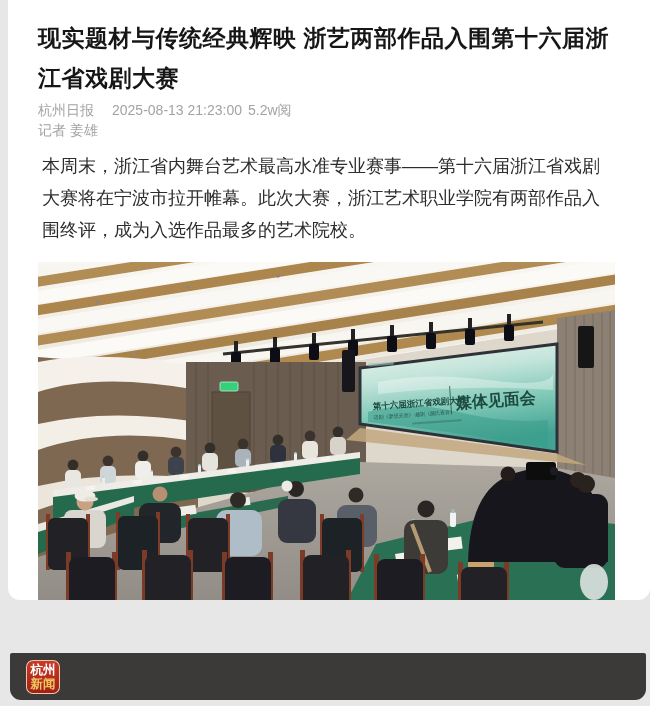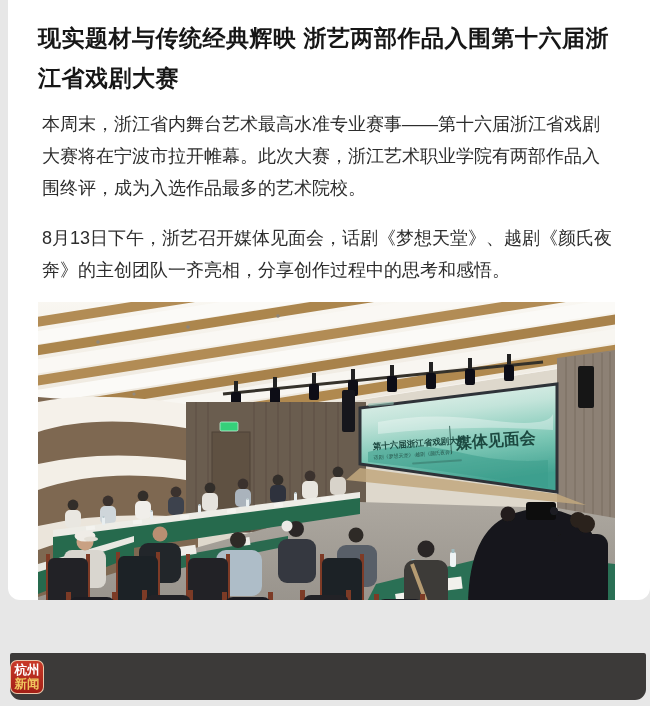--- a/index.html
+++ b/index.html
@@ -51,20 +51,21 @@
   }
   figure.photo svg { display: block; }
   .watermark-bar {
     position: absolute;
     left: 10px; top: 653px;
     width: 636px; height: 47px;
     background: rgba(12, 9, 8, 0.78);
     border-radius: 2px 2px 11px 11px;
     display: flex;
     align-items: center;
+    padding-left: 16px;
     z-index: 5;
   }
   .wm-logo {
     width: 34px; height: 34px;
     background: linear-gradient(180deg, #c93a28 0%, #a31f16 100%);
     border: 1px solid rgba(243, 226, 195, 0.85);
     border-radius: 7px;
     display: flex;
     flex-direction: column;
     align-items: center;
@@ -85,24 +86,27 @@
   .wm-brand .b1 { color: #f6f4f0; }
   .wm-brand .b2 { color: #b1352b; margin-left: 4px; }
 </style>
 </head>
 <body>
 
 <div class="card">
 
   <h1 class="title">现实题材与传统经典辉映 浙艺两部作品入围第十六届浙江省戏剧大赛</h1>
 
+  <div class="meta">
+    <div><span class="src">杭州日报</span><span>2025-08-13 21:23:00</span><span class="reads">5.2w阅</span></div>
+    <div>记者 姜雄</div>
+  </div>
 
   <div class="body-text">
     <p>本周末，浙江省内舞台艺术最高水准专业赛事——第十六届浙江省戏剧大赛将在宁波市拉开帷幕。此次大赛，浙江艺术职业学院有两部作品入围终评，成为入选作品最多的艺术院校。</p>
-    <p>8月13日下午，浙艺召开媒体见面会，话剧《梦想天堂》、越剧《颜氏夜奔》的主创团队一齐亮相，分享创作过程中的思考和感悟。</p>
   </div>
 
   <figure class="photo">
     <svg width="577" height="356" viewBox="0 0 577 356" xmlns="http://www.w3.org/2000/svg">
       <defs>
         <linearGradient id="gCeil" x1="0" y1="0" x2="0" y2="1">
           <stop offset="0" stop-color="#faf8f3"></stop>
             <stop offset="1" stop-color="#e9e2d6"></stop>
         </linearGradient>
         <linearGradient id="gScr" x1="0" y1="0" x2="0.25" y2="1">

